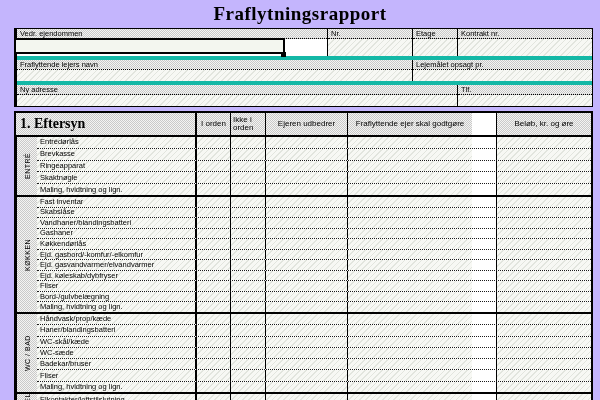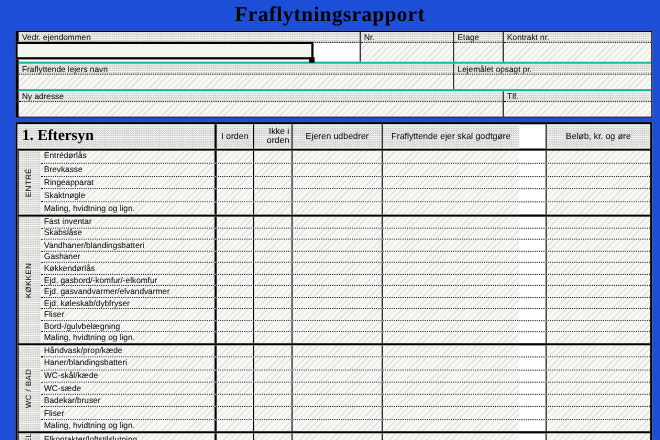--- a/index.html
+++ b/index.html
@@ -1,37 +1,37 @@
 <!DOCTYPE html>
 <html><head>
 <meta charset="utf-8">
 <style>
   * { margin:0; padding:0; box-sizing:border-box; }
   html,body { background:#fff; }
   #app {
     position:relative; width:600px; height:400px; overflow:hidden;
-    background:#1d4ed8; color:#000;
+    background:#c4b5fd; color:#000;
     font-family:"Liberation Sans", sans-serif;
   }
   .dither { background:repeating-conic-gradient(#c9c9c9 0% 25%, #f4f4f2 0% 50%) 0 0/2px 2px; }
   .hatch  { background:repeating-linear-gradient(135deg,#e2e5de 0 1px,#f7f8f4 1px 4px); }
 
   #page-title {
     position:absolute; left:0; top:3px; width:600px;
     text-align:center; font-family:"Liberation Serif", serif;
     font-weight:bold; font-size:19px; letter-spacing:0.5px;
   }
 
   
   #header-form {
     position:absolute; left:14px; top:28px; width:579px; height:79px;
     border:1px solid #000; border-left-width:3px; background:#fff;
   }
   .frow { display:flex; width:100%; }
-  .frow + .frow { border-top:2px solid #14b8a6; }
+  .frow + .frow { border-top:4px solid #14b8a6; }
   .fcell { display:flex; flex-direction:column; overflow:hidden; }
   .fcell + .fcell { border-left:1px solid #000; }
   .flabel {
     height:10px; line-height:9px; font-size:7.5px; padding-left:3px;
     border-bottom:1px dotted #000; white-space:nowrap;
   }
   .fspace { flex:1; }
 
   #property-input {
     position:absolute; left:14px; top:38px; width:271px; height:16px;
@@ -41,21 +41,21 @@
     position:absolute; left:281px; top:52px; width:5px; height:5px; background:#000;
   }
 
   
   #inspection-table {
     position:absolute; left:14px; top:111px; width:579px; height:292px;
     border:2px solid #000; background:#fff; display:flex; flex-direction:column;
   }
   #table-head { display:flex; height:24px; border-bottom:2px solid #000; }
   .th {
-    display:flex; align-items:center; justify-content:center; text-align:right;
+    display:flex; align-items:center; justify-content:center; text-align:left;
     font-size:8px; line-height:8.5px; padding:4px 2px; overflow:hidden;
   }
   .th + .th { border-left:1px solid #000; }
   #th-eftersyn {
     width:179px; justify-content:flex-start; padding-left:4px;
     font-family:"Liberation Serif", serif; font-weight:bold; font-size:14px;
   }
   .w1{width:35px;} .w2{width:35px;} .w3{width:82px;} .w4{width:125px;} .w5{flex:1;margin-left:24px;}
   #table-head .w1 { border-left:2px solid #000; }
 

